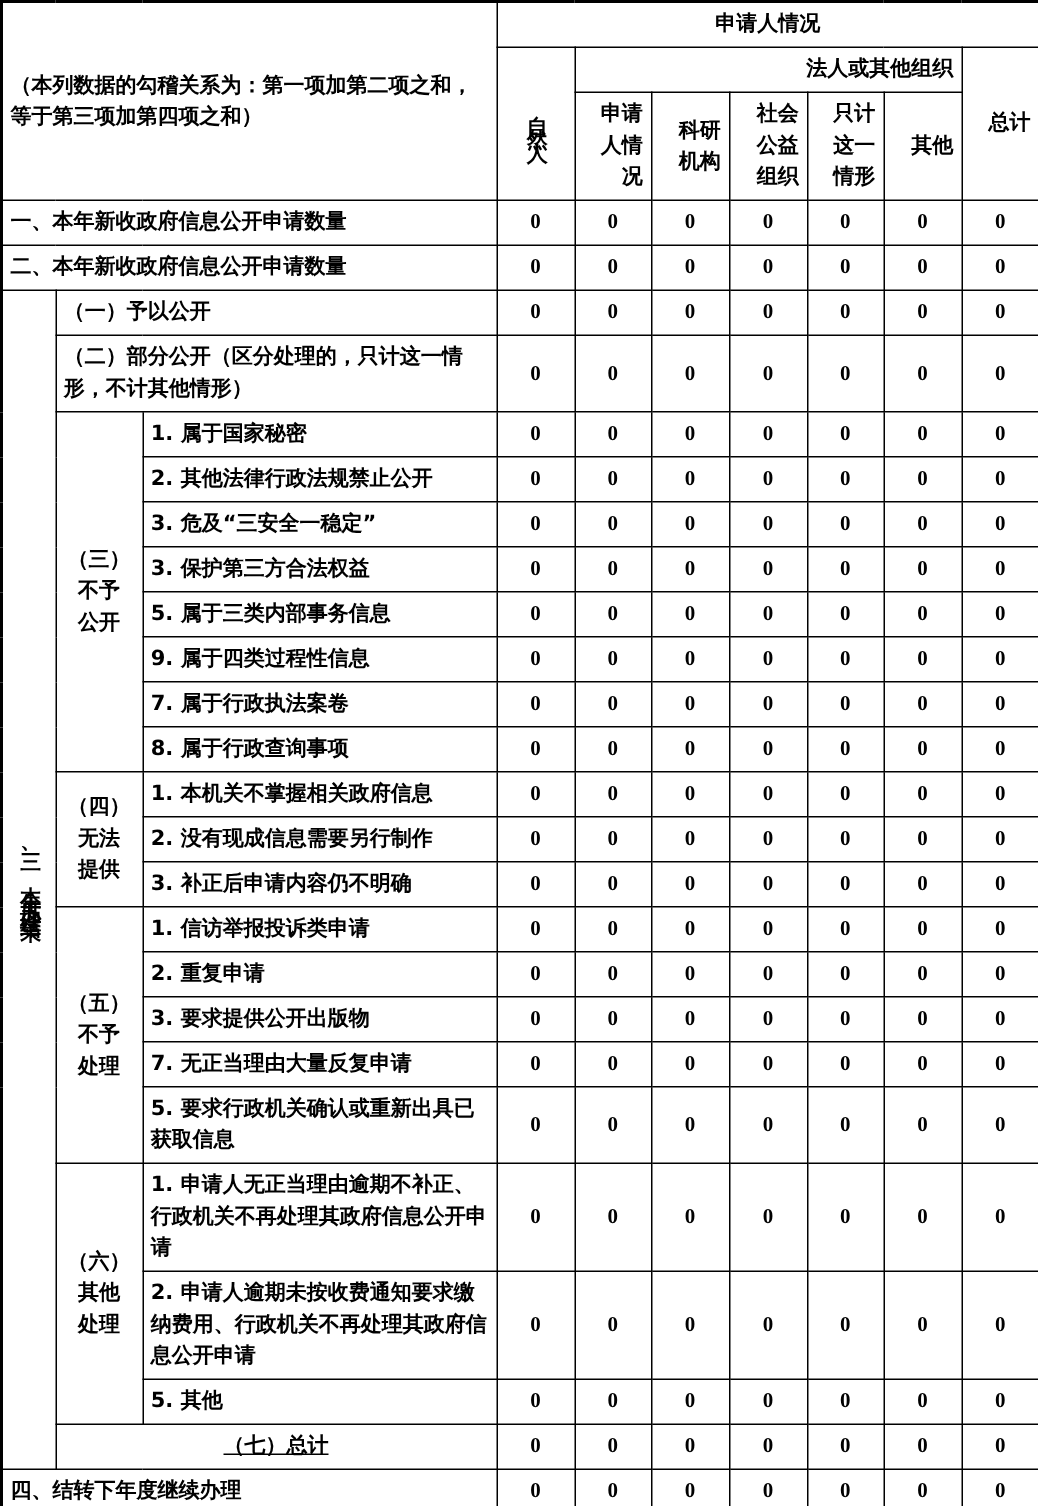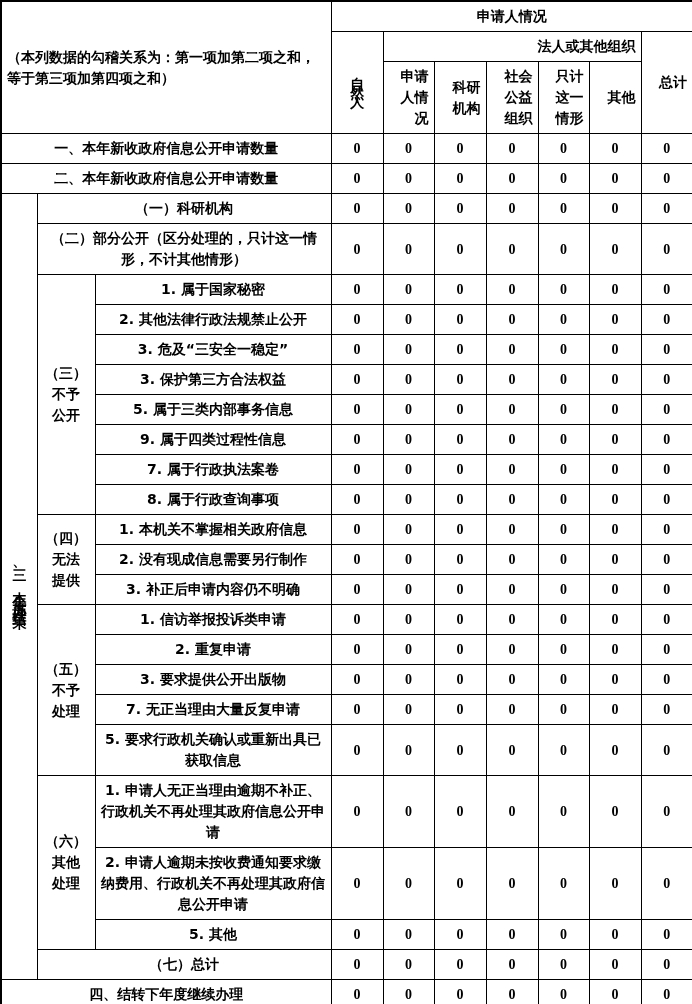--- a/index.html
+++ b/index.html
@@ -48,22 +48,22 @@
   }
   .vtext {
     display: inline-block;
     writing-mode: vertical-lr;
     text-orientation: upright;
     letter-spacing: 4px;
     line-height: 1.1;
   }
   .vtext.np { letter-spacing: 9px; }
   
-  td.label { text-align: center; }
-  td.label.center { text-align: center; }
+  td.label { text-align: left; }
+  td.label.center { text-align: center; text-decoration: underline; }
   td.groupcell {
     text-align: center;
     white-space: pre-line;
     padding: 2px 2px;
   }
   td.val {
     font-family: "Liberation Serif", "DejaVu Serif", serif;
     font-weight: normal;
     font-size: 15px;
     text-align: center;
@@ -122,21 +122,21 @@
         <td class="val">0</td>
         <td class="val">0</td>
         <td class="val">0</td>
         <td class="val">0</td>
         <td class="val">0</td>
         <td class="val">0</td>
         <td class="val">0</td>
       </tr>
       <tr>
         <td class="vcell" rowspan="22"><span class="vtext">三、本年度办理结果</span></td>
-        <td class="label" colspan="2">（一）科研机构</td>
+        <td class="label" colspan="2">（一）予以公开</td>
         <td class="val">0</td>
         <td class="val">0</td>
         <td class="val">0</td>
         <td class="val">0</td>
         <td class="val">0</td>
         <td class="val">0</td>
         <td class="val">0</td>
       </tr>
       <tr>
         <td class="label" colspan="2">（二）部分公开（区分处理的，只计这一情形，不计其他情形）</td>

